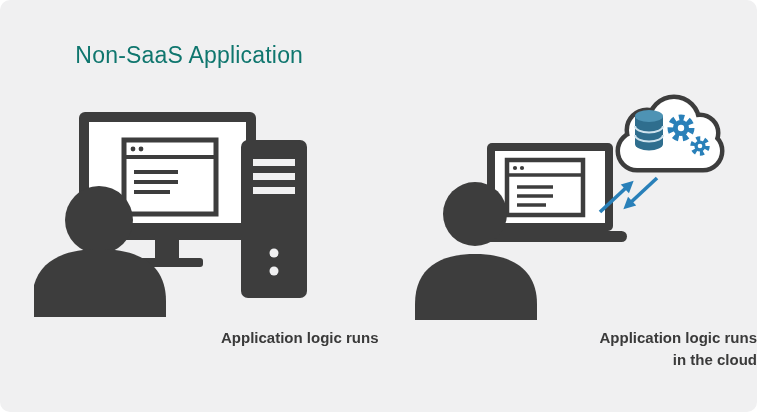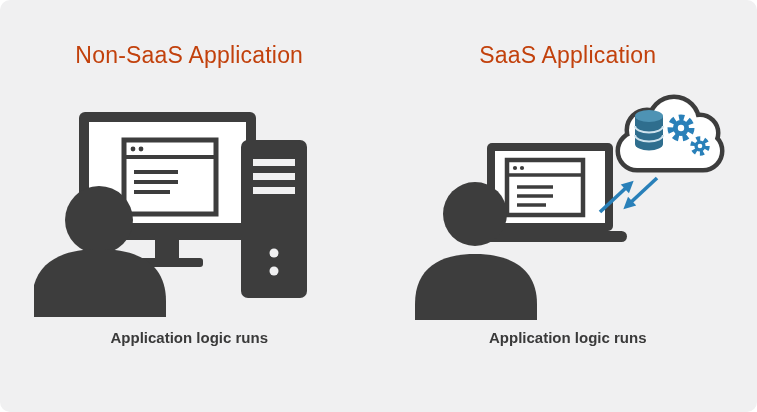--- a/index.html
+++ b/index.html
@@ -9,29 +9,29 @@
     background:#f0f0f1;
     border-radius:10px;
     overflow:hidden;
     font-family:"Liberation Sans", sans-serif;
     display:flex;
   }
   .panel { position:relative; width:50%; height:100%; }
   .panel-title {
     position:absolute; top:42px; left:0; width:100%;
     text-align:center;
-    font-size:23px; font-weight:500; color:#c2410c;
+    font-size:23px; font-weight:500; color:#0f766e;
     letter-spacing:0.2px;
   }
   .illus { position:absolute; }
   .illus.left  { top:95px; left:34px; }
   .illus.right { top:88px; left:28px; }
   .caption {
     position:absolute; top:327px; left:0; width:100%;
-    text-align:center;
+    text-align:right;
     font-size:15px; font-weight:bold; color:#3a3a3a;
     line-height:22px;
   }
 </style>
 </head>
 <body>
 
 <div class="canvas">
 
   <div class="panel">
@@ -70,21 +70,20 @@
         <path d="M -2 222 L -2 206 C -2 168 27 154 65 154 C 103 154 132 168 132 206 L 132 222 Z" fill="#3d3d3d"></path>
       </g>
     </svg>
 
     <div class="caption">
       <div>Application logic runs</div>
     </div>
   </div>
 
   <div class="panel">
-    <div class="panel-title">SaaS Application</div>
 
     <svg class="illus right" viewBox="0 0 330 232" width="330" height="232">
 
       <g>
         <rect x="80" y="55" width="126" height="88" rx="5" fill="#3d3d3d"></rect>
         <rect x="88" y="63" width="110" height="72" fill="#ffffff"></rect>
         <rect x="58" y="143" width="162" height="11" rx="5.5" fill="#3d3d3d"></rect>
       </g>
 
       <g>
@@ -144,16 +143,17 @@
         </g>
         <g transform="translate(250,90) rotate(137)">
           <line x1="0" y1="0" x2="36" y2="0" stroke="#2980b9" stroke-width="3.6"></line>
           <polygon points="46,0 34,-6 34,6" fill="#2980b9"></polygon>
         </g>
       </g>
     </svg>
 
     <div class="caption">
       <div>Application logic runs</div>
+      <div>in the cloud</div>
     </div>
   </div>
 
 </div>
 
 </body></html>

